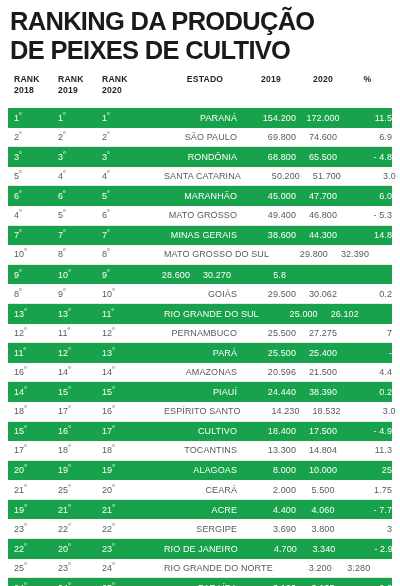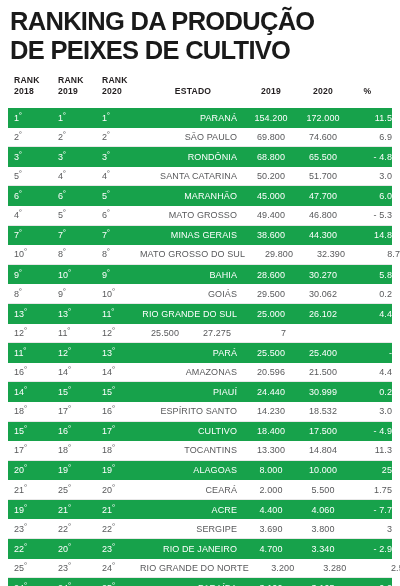--- a/index.html
+++ b/index.html
@@ -45,46 +45,46 @@
   .row {
     display: flex;
     align-items: center;
     height: 19.6px;
     font-size: 9px;
     letter-spacing: 0.1px;
   }
 
   .head-row {
     height: 34px;
-    align-items: flex-end;
+    align-items: flex-start;
     font-weight: 700;
     font-size: 8.6px;
     letter-spacing: 0.2px;
     color: #231f20;
-    padding-bottom: 12px;
+    padding-bottom: 20px;
   }
   .head-row .c-rank {
     line-height: 10.5px;
     white-space: pre-line;
   }
 
   .row.green {
     background: #17a24b;
     color: #ffffff;
   }
   .row.white {
     background: #ffffff;
     color: #58595b;
     border-bottom: 0.7px solid #e8e8e8;
   }
 
   
   .c-rank   { width: 44px;  text-align: left;  padding-left: 6px; flex: none; }
-  .c-estado { flex: 1 1 auto; text-align: right; padding-right: 9px; white-space: nowrap; }
-  .c-2019   { width: 50px;  text-align: center; flex: none; }
+  .c-estado { flex: 1 1 auto; text-align: right; padding-right: 9px; white-space: nowrap; margin-left: 24px; }
+  .c-2019   { width: 50px;  text-align: right; flex: none; }
   .c-2020   { width: 54px;  text-align: center; flex: none; }
   .c-pct    { width: 42px;  text-align: right; padding-right: 0; flex: none; }
 
   .head-row .c-estado { text-align: center; padding-right: 0; }
   .head-row .c-2019,
   .head-row .c-2020   { text-align: center; }
   .head-row .c-pct    { text-align: center; padding-right: 7px; }
 
   .ord { font-size: 7px; vertical-align: super; line-height: 0; }
 </style>
@@ -180,21 +180,20 @@
           <div class="c-rank">8<span class="ord">º</span></div>
           <div class="c-estado">MATO GROSSO DO SUL</div>
           <div class="c-2019">29.800</div>
           <div class="c-2020">32.390</div>
           <div class="c-pct">8.7</div>
         </div>
         <div class="row green">
           <div class="c-rank">9<span class="ord">º</span></div>
           <div class="c-rank">10<span class="ord">º</span></div>
           <div class="c-rank">9<span class="ord">º</span></div>
-          <div class="c-estado">BAHIA</div>
           <div class="c-2019">28.600</div>
           <div class="c-2020">30.270</div>
           <div class="c-pct">5.8</div>
         </div>
         <div class="row white">
           <div class="c-rank">8<span class="ord">º</span></div>
           <div class="c-rank">9<span class="ord">º</span></div>
           <div class="c-rank">10<span class="ord">º</span></div>
           <div class="c-estado">GOIÁS</div>
           <div class="c-2019">29.500</div>
@@ -207,20 +206,21 @@
           <div class="c-rank">11<span class="ord">º</span></div>
           <div class="c-estado">RIO GRANDE DO SUL</div>
           <div class="c-2019">25.000</div>
           <div class="c-2020">26.102</div>
           <div class="c-pct">4.4</div>
         </div>
         <div class="row white">
           <div class="c-rank">12<span class="ord">º</span></div>
           <div class="c-rank">11<span class="ord">º</span></div>
           <div class="c-rank">12<span class="ord">º</span></div>
+          <div class="c-estado">PERNAMBUCO</div>
           <div class="c-2019">25.500</div>
           <div class="c-2020">27.275</div>
           <div class="c-pct">7</div>
         </div>
         <div class="row green">
           <div class="c-rank">11<span class="ord">º</span></div>
           <div class="c-rank">12<span class="ord">º</span></div>
           <div class="c-rank">13<span class="ord">º</span></div>
           <div class="c-estado">PARÁ</div>
           <div class="c-2019">25.500</div>
@@ -235,21 +235,21 @@
           <div class="c-2019">20.596</div>
           <div class="c-2020">21.500</div>
           <div class="c-pct">4.4</div>
         </div>
         <div class="row green">
           <div class="c-rank">14<span class="ord">º</span></div>
           <div class="c-rank">15<span class="ord">º</span></div>
           <div class="c-rank">15<span class="ord">º</span></div>
           <div class="c-estado">PIAUÍ</div>
           <div class="c-2019">24.440</div>
-          <div class="c-2020">30.999</div>
+          <div class="c-2020">38.390</div>
           <div class="c-pct">0.2</div>
         </div>
         <div class="row white">
           <div class="c-rank">18<span class="ord">º</span></div>
           <div class="c-rank">17<span class="ord">º</span></div>
           <div class="c-rank">16<span class="ord">º</span></div>
           <div class="c-estado">ESPÍRITO SANTO</div>
           <div class="c-2019">14.230</div>
           <div class="c-2020">18.532</div>
           <div class="c-pct">3.0</div>

